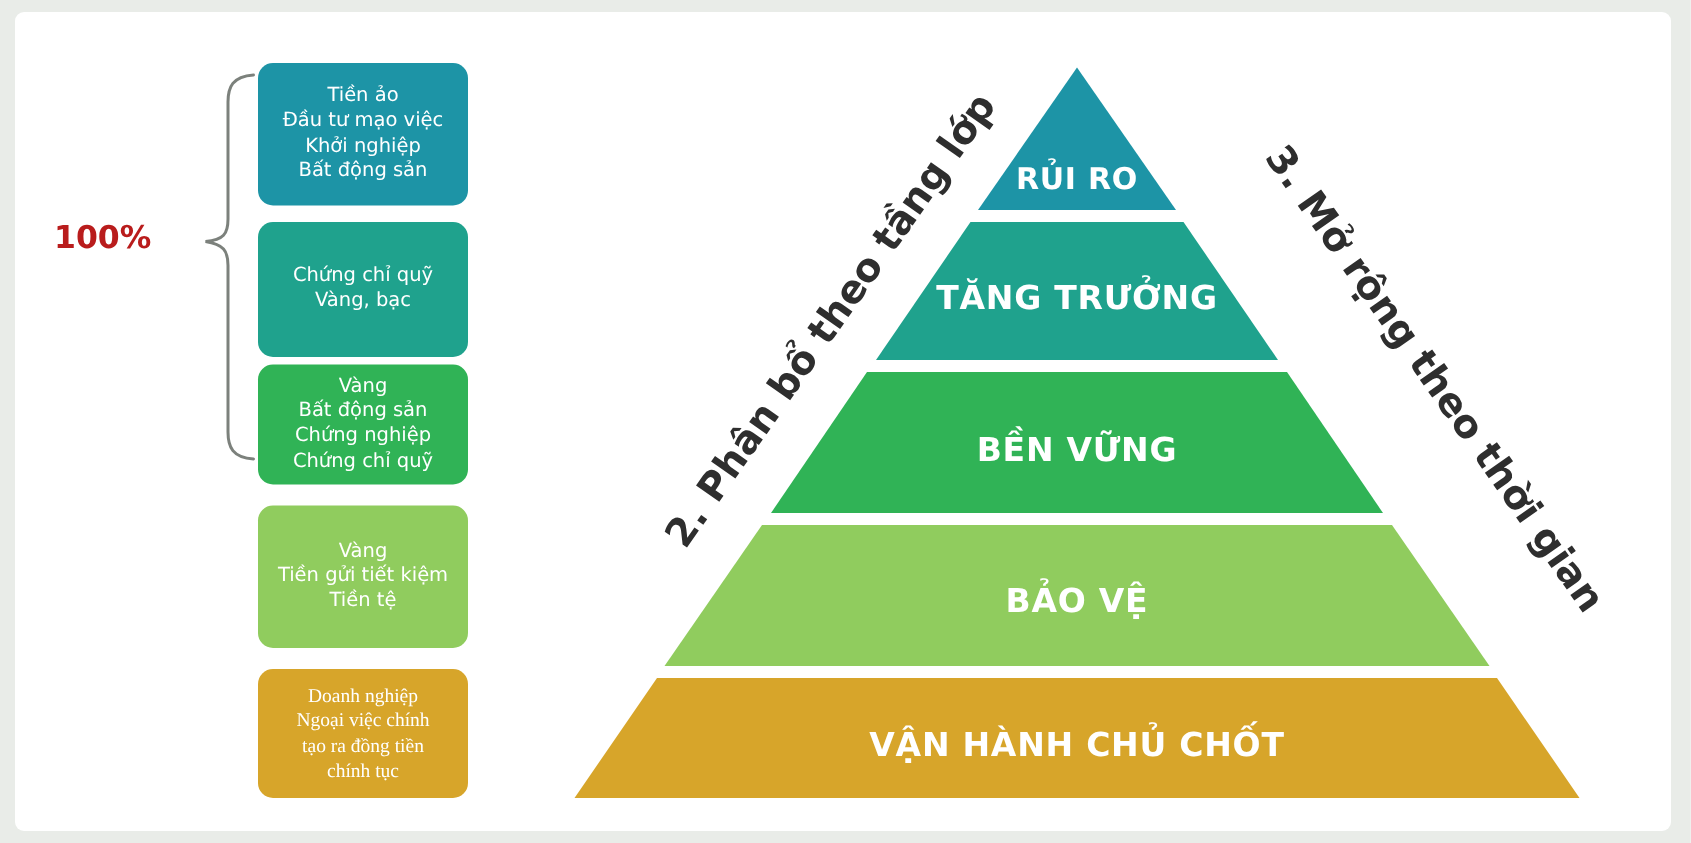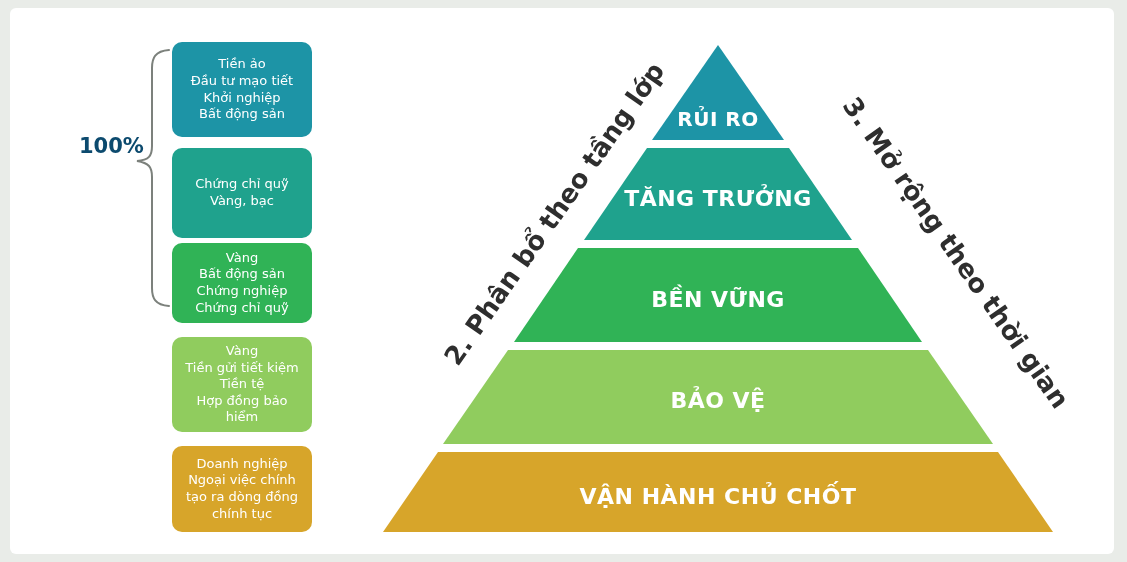--- a/index.html
+++ b/index.html
@@ -45,27 +45,26 @@
     justify-content:center; align-items:center;
     text-align:center;
     color:#ffffff;
     font-size:13px; line-height:1.28;
     padding:4px 8px; box-sizing:border-box;
   }
   .box-1 { top:42px;  height:95px; }
   .box-2 { top:148px; height:90px; }
   .box-3 { top:243px; height:80px; }
   .box-4 { top:337px; height:95px; }
-  .box-5 { top:446px; height:86px; }
+  .box-5 { top:446px; height:86px;font-family:Liberation Serif, serif; }
   .percent {
     position:absolute;
-    left:36px; top:134px;
+    left:36px; top:146px;
     font-size:21px; font-weight:700;
-    color:#0c4a6e;
-    margin-left:43px;
+    color:#b91c1c;
   }
   .axis-label {
     position:absolute;
     font-size:26px; font-weight:700;
     color:#2e2e2e;
     white-space:nowrap;
     text-align:center;
   }
   .axis-left {
     left:380px; top:212px; width:330px;
@@ -96,43 +95,42 @@
     <text x="718" y="206" font-size="22">TĂNG TRƯỞNG</text>
     <text x="718" y="307" font-size="22">BỀN VỮNG</text>
     <text x="718" y="408" font-size="22">BẢO VỆ</text>
     <text x="718" y="504" font-size="22">VẬN HÀNH CHỦ CHỐT</text>
   </svg>
 
   <div class="percent">100%</div>
 
   <div class="asset-box box-1" style="background-color: rgb(29, 148, 166);">
       <div>Tiền ảo</div>
-      <div>Đầu tư mạo tiết</div>
+      <div>Đầu tư mạo việc</div>
       <div>Khởi nghiệp</div>
       <div>Bất động sản</div>
     </div>
   <div class="asset-box box-2" style="background-color: rgb(31, 162, 141);">
       <div>Chứng chỉ quỹ</div>
       <div>Vàng, bạc</div>
     </div>
   <div class="asset-box box-3" style="background-color: rgb(48, 179, 86);">
       <div>Vàng</div>
       <div>Bất động sản</div>
       <div>Chứng nghiệp</div>
       <div>Chứng chỉ quỹ</div>
     </div>
   <div class="asset-box box-4" style="background-color: rgb(144, 204, 94);">
       <div>Vàng</div>
       <div>Tiền gửi tiết kiệm</div>
       <div>Tiền tệ</div>
-      <div>Hợp đồng bảo hiểm</div>
     </div>
   <div class="asset-box box-5" style="background-color: rgb(215, 165, 42);">
       <div>Doanh nghiệp</div>
       <div>Ngoại việc chính</div>
-      <div>tạo ra dòng đồng</div>
+      <div>tạo ra đồng tiền</div>
       <div>chính tục</div>
     </div>
 
   <div class="axis-label axis-left">2. Phân bổ theo tầng lớp</div>
   <div class="axis-label axis-right">3. Mở rộng theo thời gian</div>
 
 </div>
 
 </body></html>

